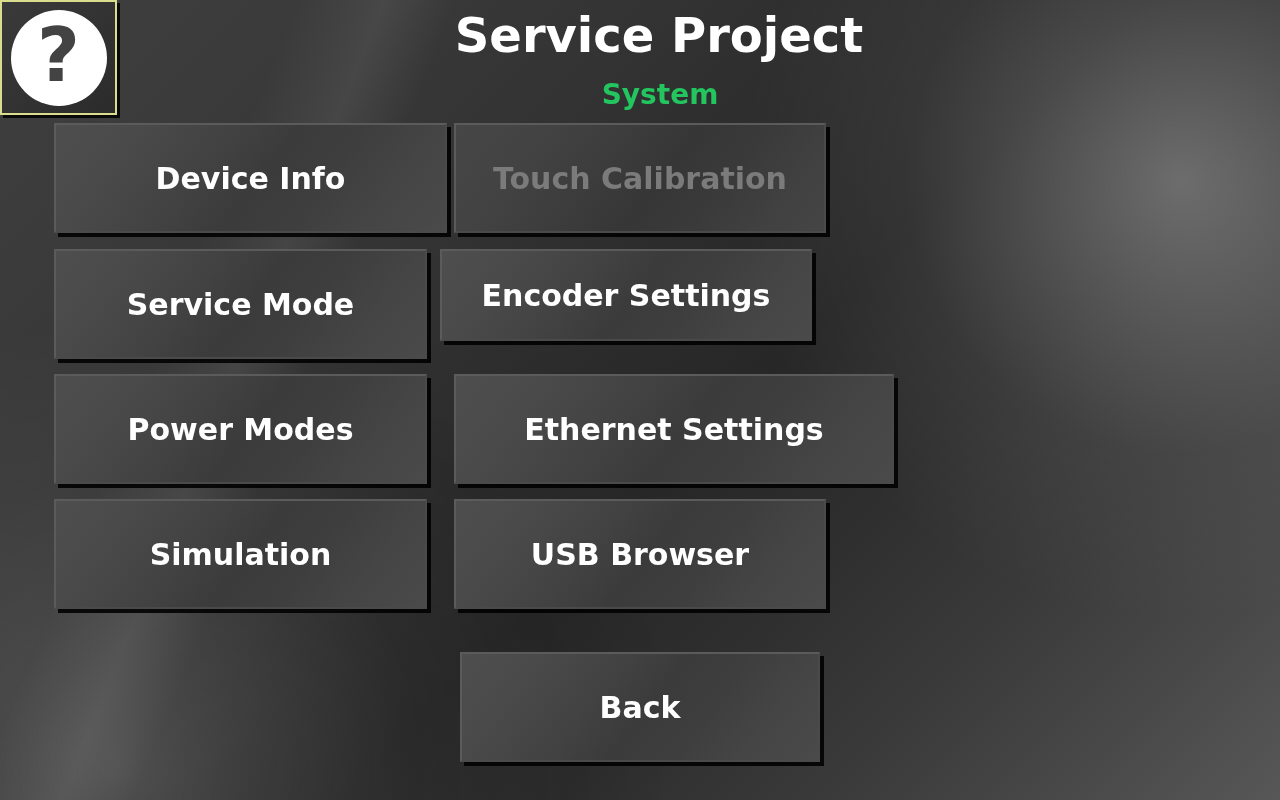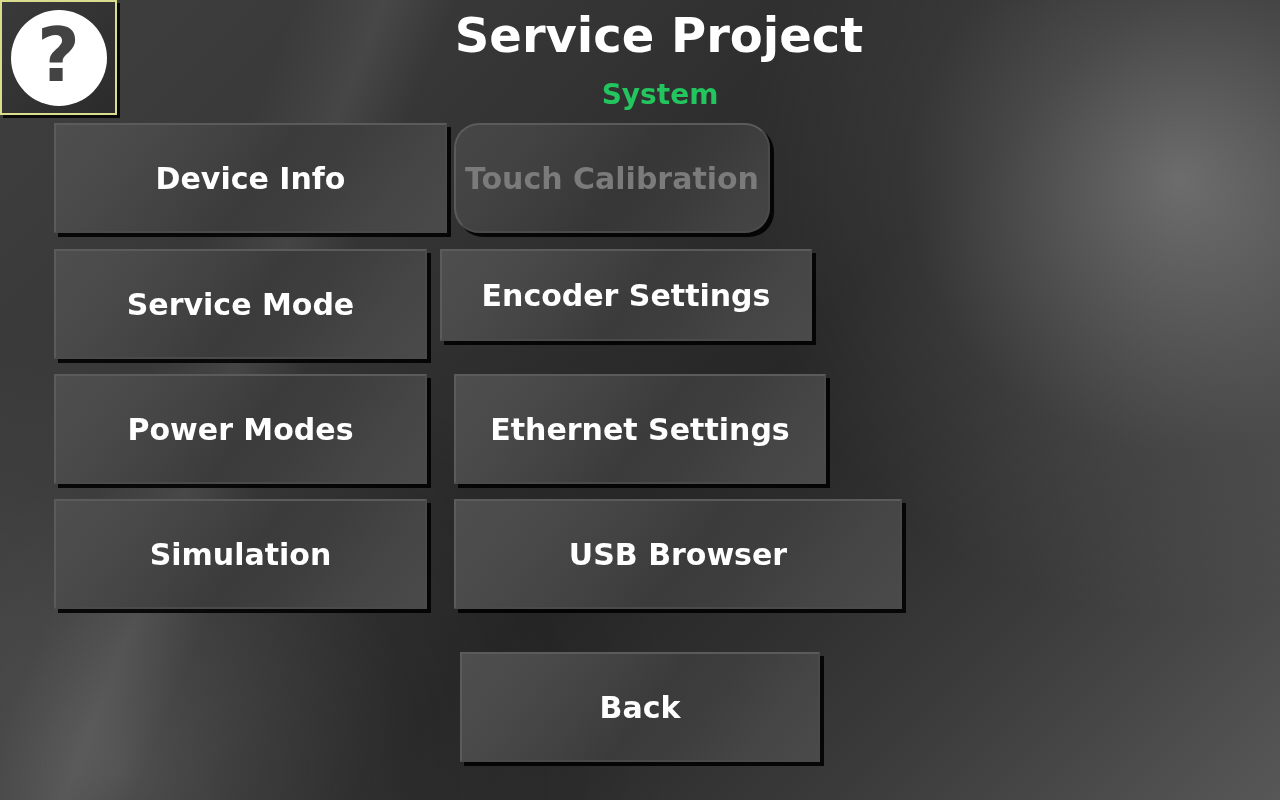--- a/index.html
+++ b/index.html
@@ -226,30 +226,30 @@
   <div class="btn" style="left:54px;  top:249px; width:373px; height:110px;">
     <span class="btn-label">Service Mode</span>
   </div>
   <div class="btn" style="left:54px;  top:374px; width:373px; height:110px;">
     <span class="btn-label">Power Modes</span>
   </div>
   <div class="btn" style="left:54px;  top:499px; width:373px; height:110px;">
     <span class="btn-label">Simulation</span>
   </div>
 
-  <div class="btn disabled" style="left:454px; top:123px; width:316px; height:110px;border-radius:25px;">
+  <div class="btn disabled" style="left:454px; top:123px; width:372px; height:110px;">
     <span class="btn-label">Touch Calibration</span>
   </div>
   <div class="btn" style="left:440px; top:249px; width:372px; height:92px;">
     <span class="btn-label">Encoder Settings</span>
   </div>
-  <div class="btn" style="left:454px; top:374px; width:372px; height:110px;">
+  <div class="btn" style="left:454px; top:374px; width:440px; height:110px;">
     <span class="btn-label">Ethernet Settings</span>
   </div>
-  <div class="btn" style="left:454px; top:499px; width:448px; height:110px;">
+  <div class="btn" style="left:454px; top:499px; width:372px; height:110px;">
     <span class="btn-label">USB Browser</span>
   </div>
 
   <div class="btn" style="left:460px; top:652px; width:360px; height:110px;">
     <span class="btn-label">Back</span>
   </div>
 
 </div>
 
 </body></html>

